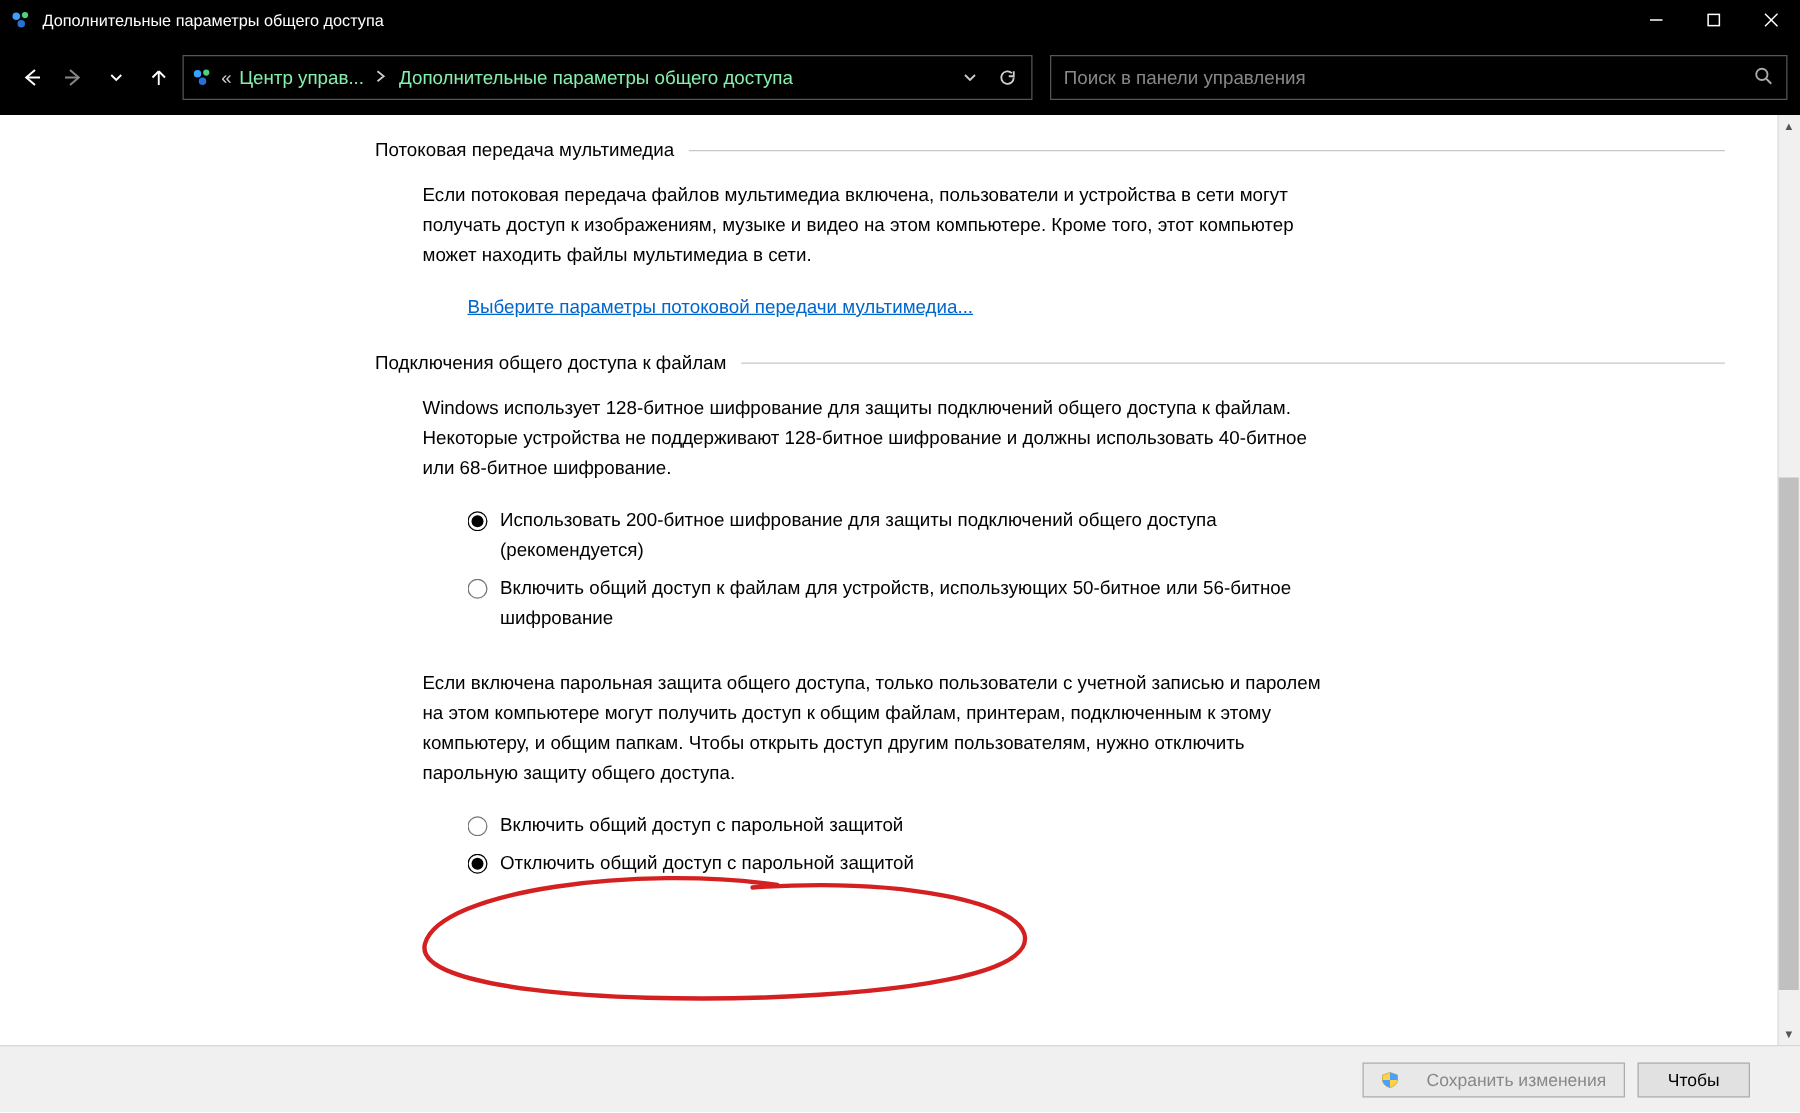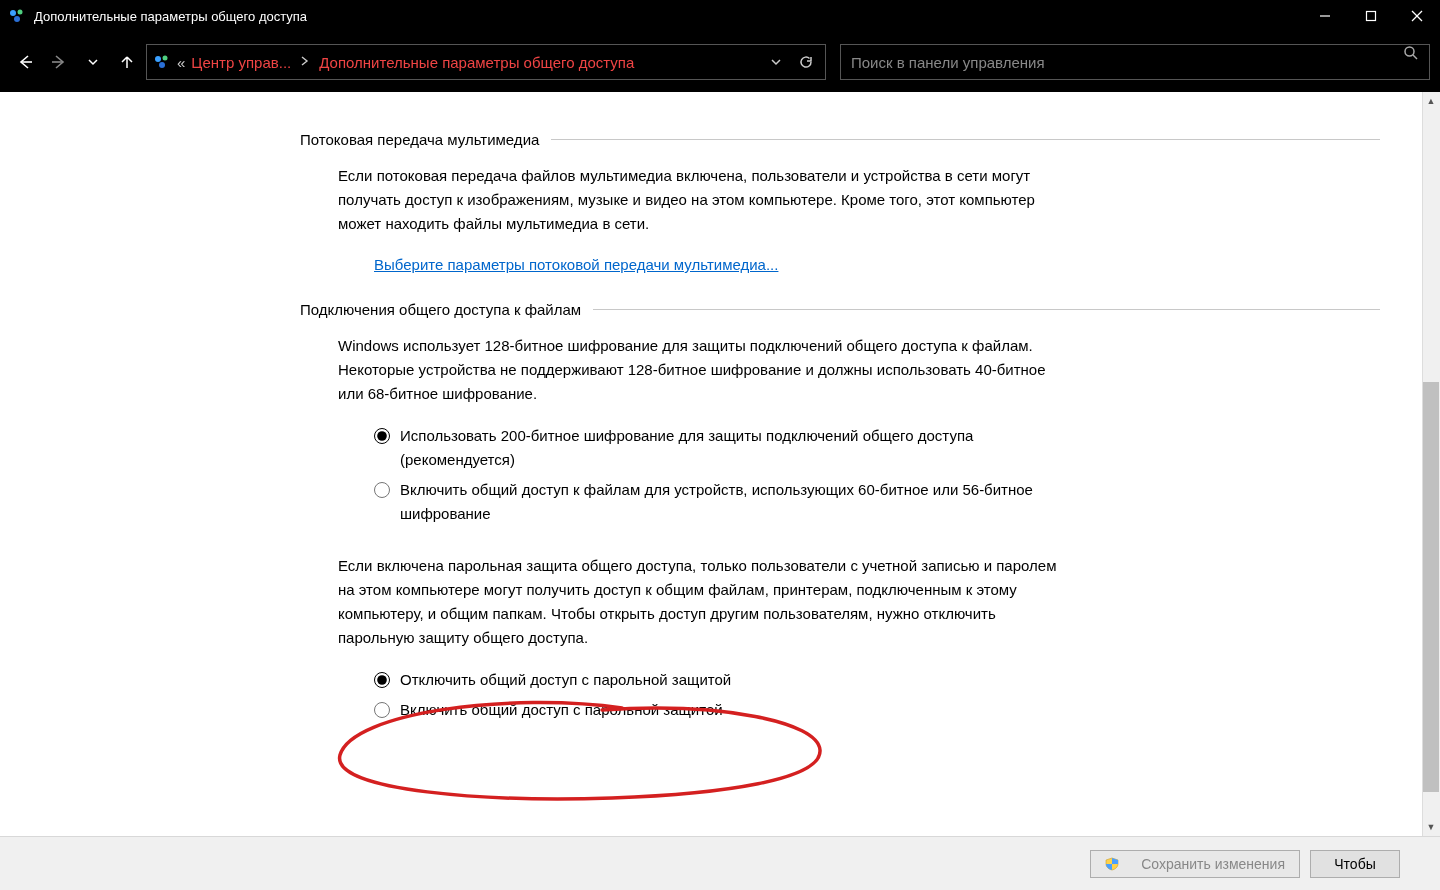--- a/index.html
+++ b/index.html
@@ -10,37 +10,37 @@
   .titlebar .app-icon { width: 18px; height: 18px; margin-right: 8px; display:flex; align-items:center; justify-content:center; }
   .titlebar .title { font-size: 13px; }
   .titlebar .spacer { flex: 1; }
   .titlebar .winbtn { width: 46px; height: 32px; display:flex; align-items:center; justify-content:center; font-size:12px; color:#fff;}
 
   
   .navbar { height: 60px; background: #000; color:#fff; display:flex; align-items:center; padding: 0 10px; gap:4px;}
   .navbtn { width: 30px; height:30px; display:flex; align-items:center; justify-content:center; color:#fff; font-size:14px;}
   .breadcrumb-box { flex: 0 0 auto; height: 36px; border:1px solid #555; display:flex; align-items:center; padding:0 6px; gap:6px; min-width: 680px; background:#000;}
   .breadcrumb-icon { width:18px; height:18px; display:flex; align-items:center; justify-content:center;}
-  .bc-text { font-size:15px; color:#ef4444; white-space:nowrap;}
+  .bc-text { font-size:15px; color:#86efac; white-space:nowrap;}
   .bc-sep { color:#aaa; font-size:11px; padding:0 4px;}
   .bc-spacer { flex:1; }
-  .search-box { flex:1; height:36px; border:1px solid #555; display:flex; padding:0 10px; margin-left:10px;}
+  .search-box { flex:1; height:36px; border:1px solid #555; display:flex; align-items:center; padding:0 10px; margin-left:10px;}
   .search-box input { background:transparent; border:none; outline:none; color:#fff; font-size:15px; flex:1;}
   .search-box input::placeholder { color:#888; }
   .search-icon { color:#aaa; font-size:14px;}
 
   
   .content-wrap { position:relative; height: calc(890px - 32px - 60px - 54px); background:#fff; }
   .content { height:100%; overflow:hidden; padding: 20px 60px 20px 300px;}
   .scrollbar { position:absolute; right:0; top:0; width:18px; height:100%; background:#f0f0f0; border-left:1px solid #ddd;}
   .scroll-thumb { position:absolute; right:1px; width:16px; background:#c0c0c0; }
   .scroll-arrow { position:absolute; right:0; width:18px; height:18px; display:flex; align-items:center; justify-content:center; font-size:9px; color:#555;}
 
   .section { margin-bottom: 28px; }
-  .section-header { display:flex; align-items:center; gap:12px; margin-bottom:16px;margin-top:19px;}
+  .section-header { display:flex; align-items:center; gap:12px; margin-bottom:16px;}
   .section-title { font-size:15px; color:#000; white-space:nowrap;}
   .section-line { flex:1; height:1px; background:#c8c8c8;}
   .section-body { padding-left: 38px; max-width: 760px;}
   .para { font-size:15px; line-height:1.6; color:#000; margin-bottom: 8px;}
   .link { color:#0066cc; font-size:15px; display:block; padding:12px 0 0 36px;}
   .radio-group { padding-left: 36px; margin-top: 18px;}
   .radio-row { display:flex; align-items:flex-start; gap:10px; margin-bottom:6px; line-height:1.6;}
   .radio { width:16px; height:16px; margin-top:4px; accent-color:#000; flex-shrink:0;}
   .radio-label { font-size:15px; }
 
@@ -173,37 +173,37 @@
       </div>
       <div class="section-body">
         <p class="para">Windows использует 128-битное шифрование для защиты подключений общего доступа к файлам. Некоторые устройства не поддерживают 128-битное шифрование и должны использовать 40-битное или 68-битное шифрование.</p>
         <div class="radio-group">
           <label class="radio-row">
             <input type="radio" class="radio" name="enc" checked="" style="">
             <span class="radio-label">Использовать 200-битное шифрование для защиты подключений общего доступа (рекомендуется)</span>
           </label>
           <label class="radio-row">
             <input type="radio" class="radio" name="enc" style="">
-            <span class="radio-label">Включить общий доступ к файлам для устройств, использующих 60-битное или 56-битное шифрование</span>
+            <span class="radio-label">Включить общий доступ к файлам для устройств, использующих 50-битное или 56-битное шифрование</span>
           </label>
         </div>
       </div>
     </div>
 
     <div class="section">
       <div class="section-body">
         <p class="para">Если включена парольная защита общего доступа, только пользователи с учетной записью и паролем на этом компьютере могут получить доступ к общим файлам, принтерам, подключенным к этому компьютеру, и общим папкам. Чтобы открыть доступ другим пользователям, нужно отключить парольную защиту общего доступа.</p>
         <div class="radio-group" style="position:relative;">
           <label class="radio-row">
+            <input type="radio" class="radio" name="pw" style="">
+            <span class="radio-label">Включить общий доступ с парольной защитой</span>
+          </label>
+          <label class="radio-row">
             <input type="radio" class="radio" name="pw" checked="" style="">
             <span class="radio-label">Отключить общий доступ с парольной защитой</span>
-          </label>
-          <label class="radio-row">
-            <input type="radio" class="radio" name="pw" style="">
-            <span class="radio-label">Включить общий доступ с парольной защитой</span>
           </label>
         </div>
       </div>
     </div>
 
   </div>
 
   <svg class="annotation" style="left:322px; top:608px; width:520px; height:110px;" viewBox="0 0 520 110">
     <path d="M 300 8 C 190 -8, 30 12, 18 55 C 8 92, 170 102, 290 98 C 400 94, 500 80, 498 50 C 496 22, 400 2, 280 10" fill="none" stroke="#d42020" stroke-width="3.5" stroke-linecap="round"></path>
   </svg>

